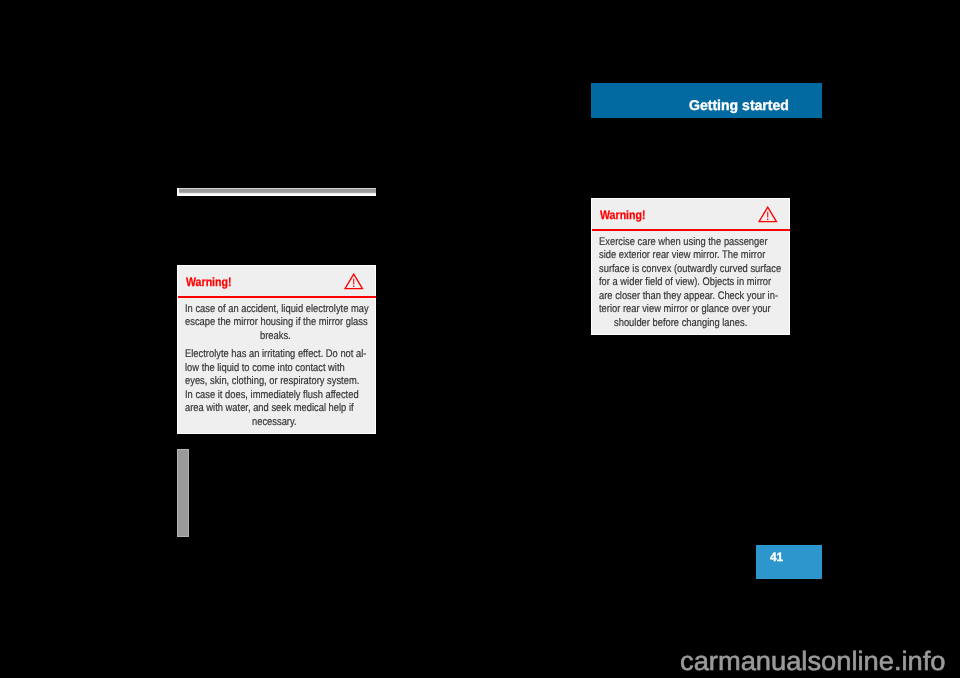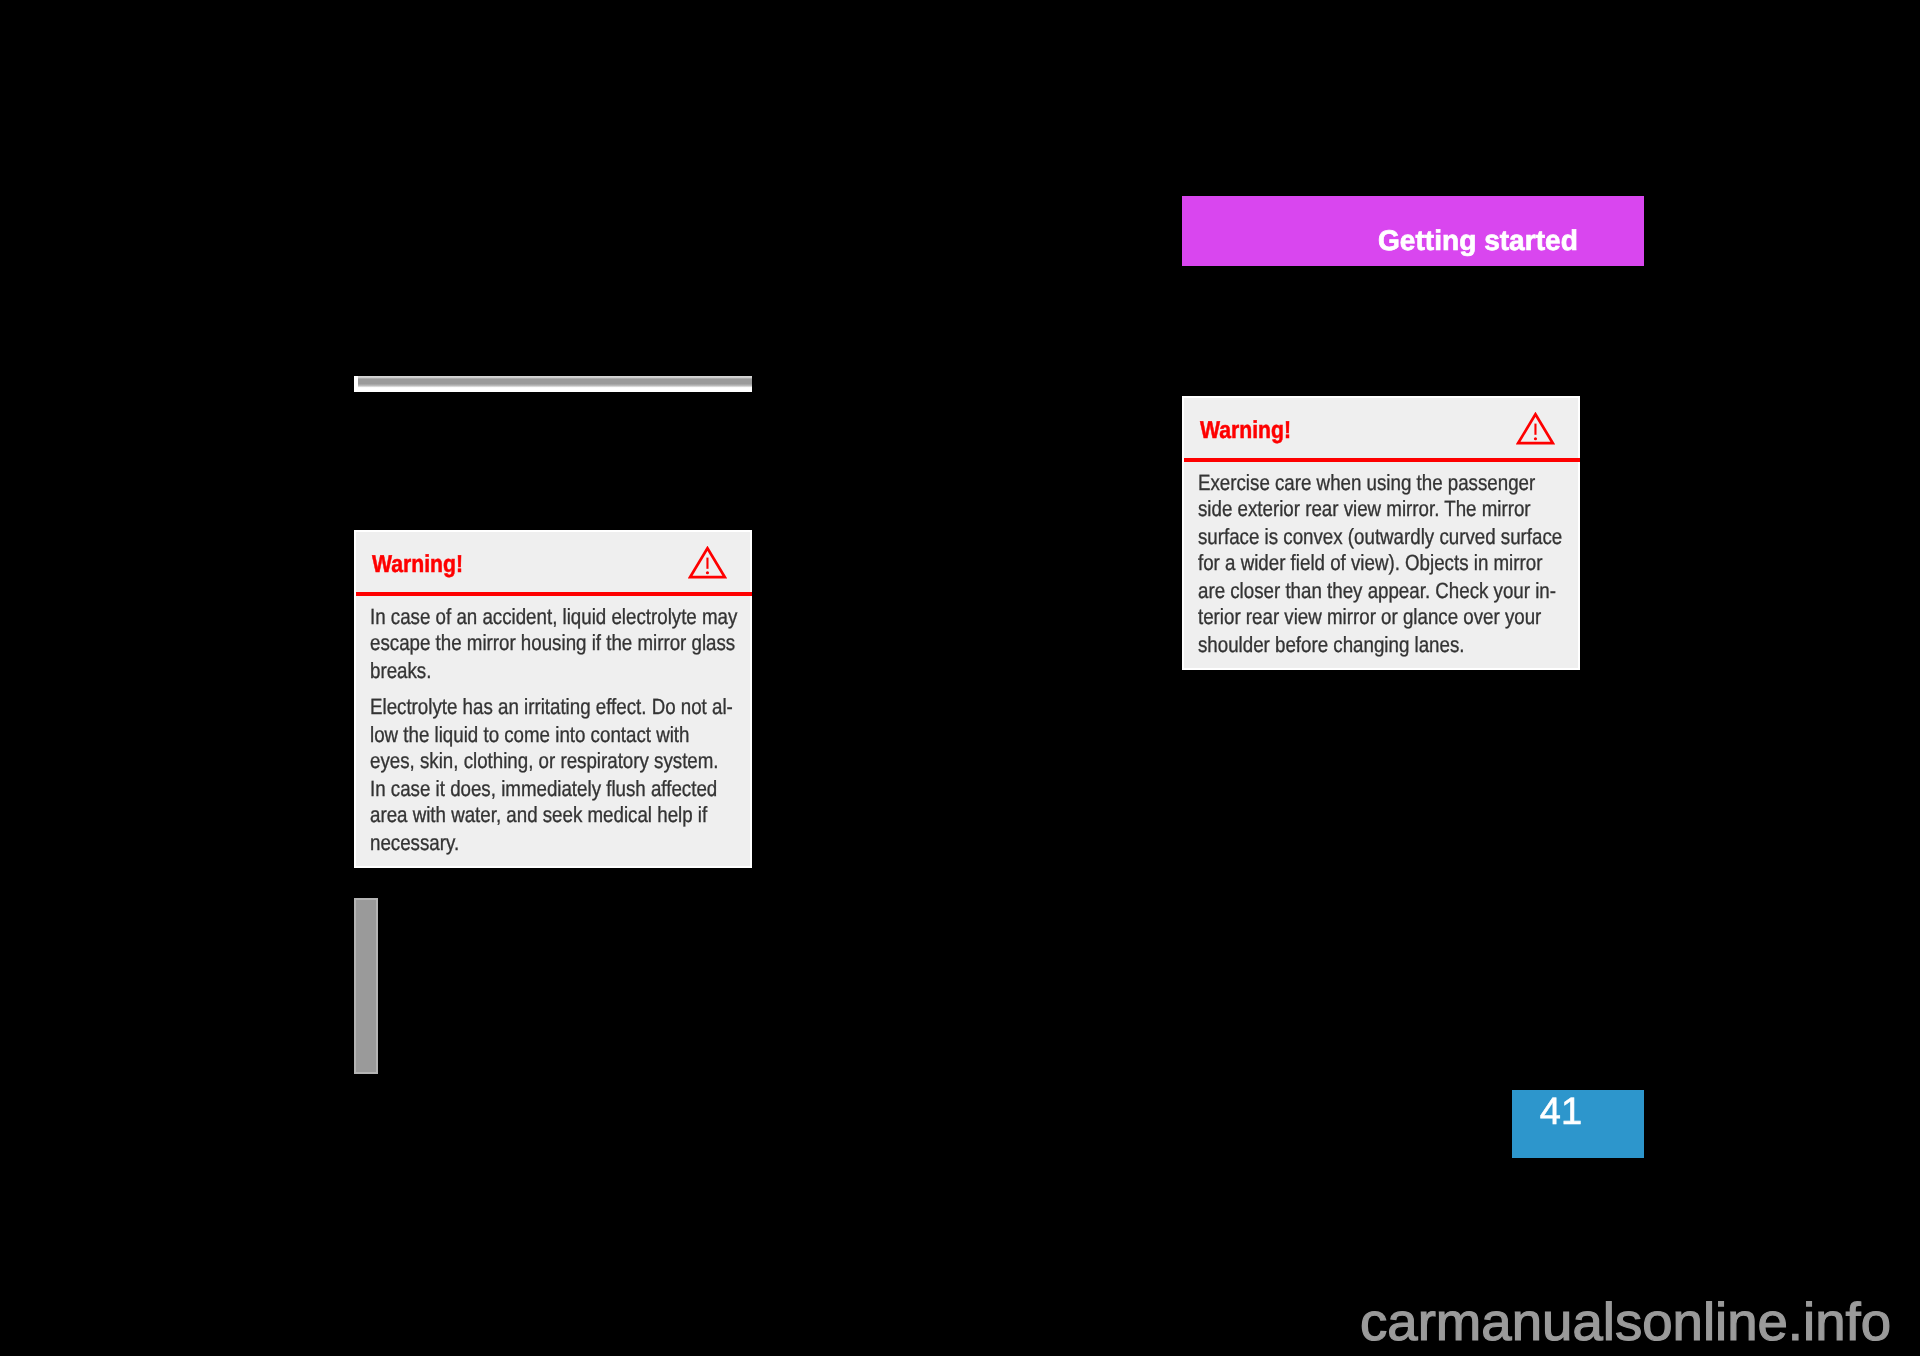--- a/index.html
+++ b/index.html
@@ -6,47 +6,47 @@
   body{width:960px;height:678px;background:#000;overflow:hidden;
        font-family:"Liberation Sans",sans-serif;-webkit-font-smoothing:antialiased;
        text-rendering:geometricPrecision;}
   .page{position:relative;width:960px;height:678px;}
 
   .rule{position:absolute;left:176.5px;top:187.6px;width:199px;height:8.2px;
      background:linear-gradient(to bottom,#d8d8d8 0px,#cdcdcd 0.8px,#9a9a9a 1.5px,#9a9a9a 3.9px,
        #bdbdbd 4.9px,#ffffff 5.8px,#ffffff 8.2px);}
   .rule .cap{position:absolute;left:0;top:0;width:2.4px;height:8.2px;background:#ffffff;}
 
-  .section-tab{position:absolute;left:590.8px;top:98px;width:231px;height:34.6px;background:#d946ef;}
+  .section-tab{position:absolute;left:590.8px;top:83px;width:231px;height:34.6px;background:#0369a1;}
   .section-tab .lbl{position:absolute;right:32.8px;top:14.6px;color:#ffffff;font-weight:bold;
      font-size:14.2px;line-height:16px;transform:scaleX(0.99) translateZ(0);transform-origin:right top;
      white-space:nowrap;-webkit-text-stroke:0.35px #ffffff;}
 
   .warnbox{position:absolute;background:#efefef;box-sizing:border-box;
      border:1.3px solid #ffffff;}
   .wb-hdr{position:relative;height:20px;}
   .wb-title{position:absolute;left:8.2px;top:9.2px;color:#fe0000;font-weight:bold;font-size:12.2px;
      line-height:14px;transform:scaleX(0.87) translateZ(0);transform-origin:left top;
      white-space:nowrap;-webkit-text-stroke:0.25px #fe0000;}
   .wb-icon{position:absolute;}
   .wb-line{position:absolute;left:0;right:-1.3px;height:2.1px;background:#fe0000;}
   .wb-body{position:absolute;left:7.9px;right:4px;color:#333333;font-size:11.0px;line-height:13.5px;
      -webkit-text-stroke:0.17px #333333;}
-  .wb-body p{margin:0;white-space:nowrap;}
+  .wb-body p{margin:0;white-space:nowrap;text-align:center;}
   .wb-body p span{display:inline-block;transform:scaleX(0.851) translateZ(0);transform-origin:left center;}
   .wb-body p.gap{height:4.9px;}
 
   #wb-left{left:176.6px;top:264.9px;width:199.4px;height:169.2px;}
   #wb-right{left:590.6px;top:197.9px;width:199.4px;height:137.4px;}
 
   .graybar{position:absolute;left:176.7px;top:448.8px;width:11.9px;height:87.9px;background:#9a9a9a;
      box-sizing:border-box;border:0.9px solid #b4b4b4;}
 
   .pagenum{position:absolute;left:756px;top:544.9px;width:66px;height:34.6px;background:#2d96cc;}
-  .pagenum .n{position:absolute;left:13.9px;top:4.1px;color:#ffffff;font-weight:normal;font-size:19px;
+  .pagenum .n{position:absolute;left:13.9px;top:4.1px;color:#ffffff;font-weight:bold;font-size:12px;
      line-height:16px;white-space:nowrap;transform:translateZ(0);-webkit-text-stroke:0.3px #ffffff;}
 
   .watermark{position:absolute;left:679.7px;top:646.2px;color:#9a9a9a;font-size:26.5px;line-height:30px;
      white-space:nowrap;transform:scaleX(1.03) translateZ(0);transform-origin:left top;
      -webkit-text-stroke:0.6px #9a9a9a;}
 </style>
 </head>
 <body>
 
 <div class="page">

